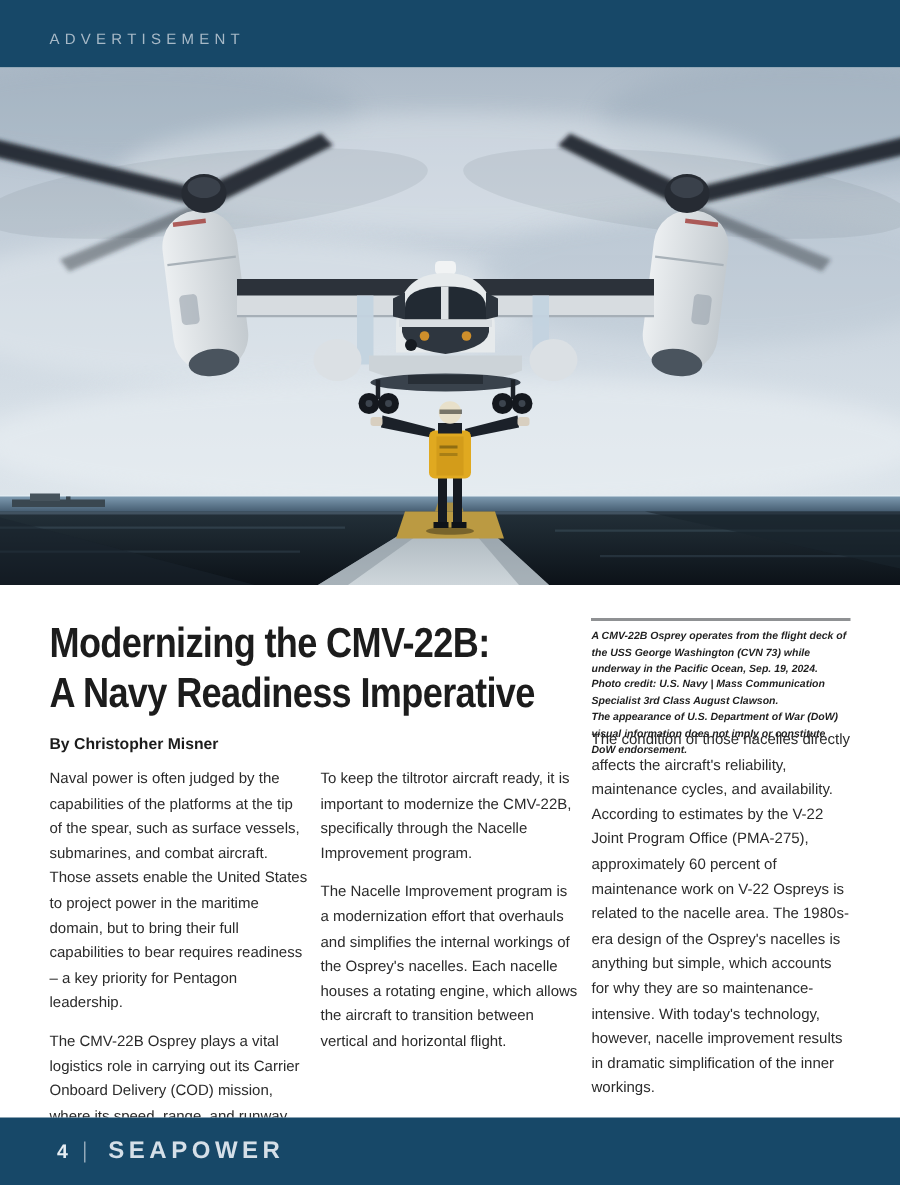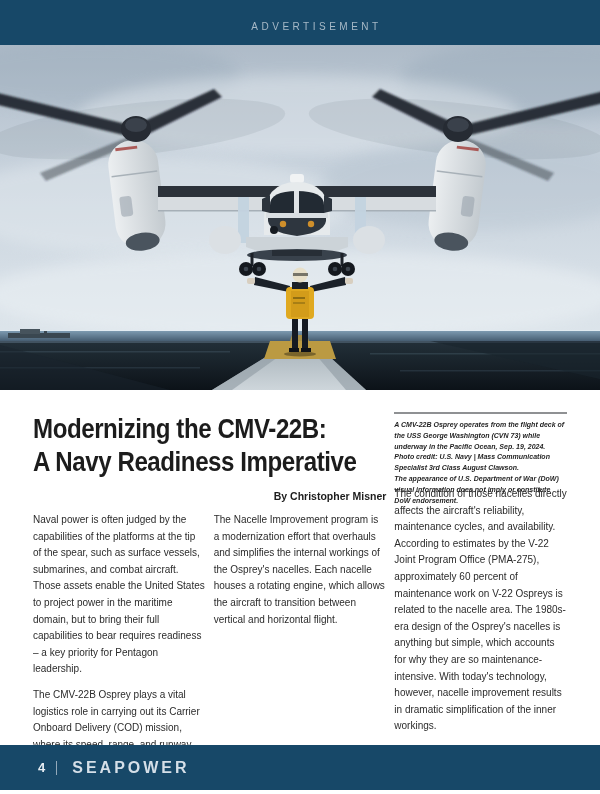--- a/index.html
+++ b/index.html
@@ -10,21 +10,21 @@
     font-family: "Liberation Sans", sans-serif;
     display: flex; flex-direction: column;
     overflow: hidden;
   }
 
   
   .ad-bar {
     flex: 0 0 45px; height: 45px;
     background: #174868;
     display: flex; align-items: center;
-    padding-left: 33px; padding-top: 8px; justify-content: center;
+    padding-left: 33px; padding-top: 8px;
   }
   .ad-label {
     color: #a7b9c7; font-size: 10px; letter-spacing: 3.5px;
   }
 
   
   .photo { flex: 0 0 345px; height: 345px; position: relative; }
   .photo svg { display: block; }
 
   
@@ -37,21 +37,21 @@
     column-gap: 8px;
   }
   .headline-block { grid-column: 1 / 3; grid-row: 1; padding-bottom: 10px; }
   .headline-line {
     display: block; white-space: nowrap;
     font-weight: bold; font-size: 28px; line-height: 33px;
     color: #1c1c1c; letter-spacing: -0.5px;
     transform: scaleX(0.86); transform-origin: left center;
   }
   .byline {
-    margin-top: 12px; font-weight: bold; font-size: 10.5px; color: #1c1c1c; text-align: right;
+    margin-top: 12px; font-weight: bold; font-size: 10.5px; color: #1c1c1c;
   }
 
   .caption-block {
     grid-column: 3; grid-row: 1;
     border-top: 2px solid #8f9193;
     padding-top: 6px;
     font-size: 7px; line-height: 10.8px;
     font-weight: bold; font-style: italic; color: #1f1f1f;
   }
 
@@ -265,20 +265,21 @@
     <div>A CMV-22B Osprey operates from the flight deck of the USS George Washington (CVN 73) while underway in the Pacific Ocean, Sep. 19, 2024. Photo credit: U.S. Navy | Mass Communication Specialist 3rd Class August Clawson.</div>
     <div>The appearance of U.S. Department of War (DoW) visual information does not imply or constitute DoW endorsement.</div>
   </div>
 
   <div class="col col-1">
     <p>Naval power is often judged by the capabilities of the platforms at the tip of the spear, such as surface vessels, submarines, and combat aircraft. Those assets enable the United States to project power in the maritime domain, but to bring their full capabilities to bear requires readiness – a key priority for Pentagon leadership.</p>
     <p>The CMV-22B Osprey plays a vital logistics role in carrying out its Carrier Onboard Delivery (COD) mission, where its speed, range, and runway independence are essential capabilities, particularly in the vastness of the</p>
   </div>
 
   <div class="col col-2">
+    <p>To keep the tiltrotor aircraft ready, it is important to modernize the CMV-22B, specifically through the Nacelle Improvement program.</p>
     <p>The Nacelle Improvement program is a modernization effort that overhauls and simplifies the internal workings of the Osprey's nacelles. Each nacelle houses a rotating engine, which allows the aircraft to transition between vertical and horizontal flight.</p>
   </div>
 
   <div class="col col-3">
     <p>The condition of those nacelles directly affects the aircraft's reliability, maintenance cycles, and availability. According to estimates by the V-22 Joint Program Office (PMA-275), approximately 60 percent of maintenance work on V-22 Ospreys is related to the nacelle area. The 1980s-era design of the Osprey's nacelles is anything but simple, which accounts for why they are so maintenance-intensive. With today's technology, however, nacelle improvement results in dramatic simplification of the inner workings.</p>
     <p>For comparison, imagine looking under the hood of an old sports car, featuring a complicated tightly packed combination of wires,</p>
   </div>
 
 </div>
 

